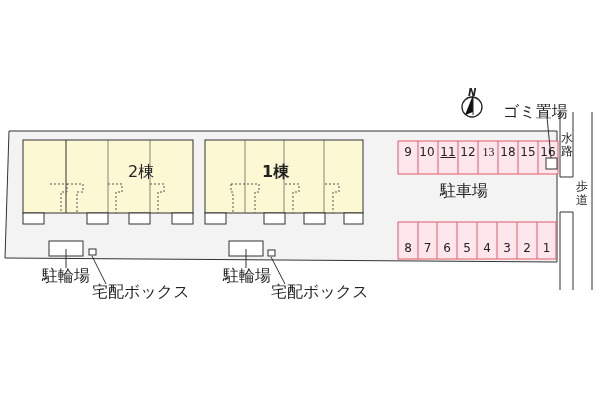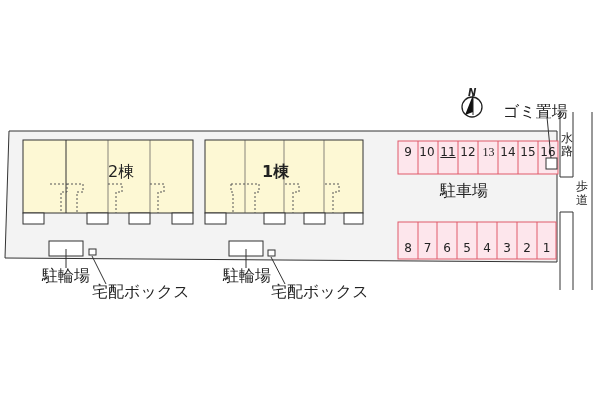--- a/index.html
+++ b/index.html
@@ -94,21 +94,21 @@
     <line x1="592" y1="112" x2="592" y2="290"></line>
   </g>
 
   <g>
     <circle cx="472" cy="107" r="10" fill="#fff" stroke="#222" stroke-width="1.3"></circle>
     <polygon points="473,95 465,115 473,112" fill="#111"></polygon>
     <line x1="473" y1="95" x2="473" y2="115" stroke="#222"></line>
   </g>
 </svg>
 
-<div class="lbl" style="left:108px;top:165px;">2棟</div>
+<div class="lbl" style="left:128px;top:165px;">2棟</div>
 <div class="lbl" style="left:262px;top:165px;font-weight:bold;">1棟</div>
 
 <div class="lbl" style="left:42px;top:269px;">駐輪場</div>
 <div class="lbl" style="left:92px;top:285px;">宅配ボックス</div>
 <div class="lbl" style="left:223px;top:269px;">駐輪場</div>
 <div class="lbl" style="left:271px;top:285px;">宅配ボックス</div>
 
 <div class="lbl" style="left:440px;top:184px;">駐車場</div>
 <div class="lbl" style="left:503px;top:105px;">ゴミ置場</div>
 <div class="lbl" style="left:468px;top:86px;font-size:10px;font-style:italic;font-weight:bold;">N</div>
@@ -116,21 +116,21 @@
 <div class="vlbl" style="left:560px;top:132px;">水</div>
 <div class="vlbl" style="left:560px;top:145px;">路</div>
 <div class="vlbl" style="left:575px;top:180px;">歩</div>
 <div class="vlbl" style="left:575px;top:194px;">道</div>
 
 <div class="slot" style="left:398px;top:145px;width:20px;">9</div>
 <div class="slot" style="left:418px;top:145px;width:18px;">10</div>
 <div class="slot" style="left:438px;top:145px;width:20px;text-decoration:underline;">11</div>
 <div class="slot" style="left:458px;top:145px;width:20px;">12</div>
 <div class="slot" style="left:478px;top:145px;width:21px;font-family:Liberation Serif, serif;">13</div>
-<div class="slot" style="left:498px;top:145px;width:20px;">14</div>
+<div class="slot" style="left:498px;top:145px;width:20px;">18</div>
 <div class="slot" style="left:518px;top:145px;width:20px;">15</div>
 <div class="slot" style="left:538px;top:145px;width:20px;">16</div>
 
 <div class="slot" style="left:398px;top:241px;width:20px;">8</div>
 <div class="slot" style="left:418px;top:241px;width:19px;">7</div>
 <div class="slot" style="left:437px;top:241px;width:20px;">6</div>
 <div class="slot" style="left:457px;top:241px;width:20px;">5</div>
 <div class="slot" style="left:477px;top:241px;width:20px;">4</div>
 <div class="slot" style="left:497px;top:241px;width:20px;">3</div>
 <div class="slot" style="left:517px;top:241px;width:20px;">2</div>

